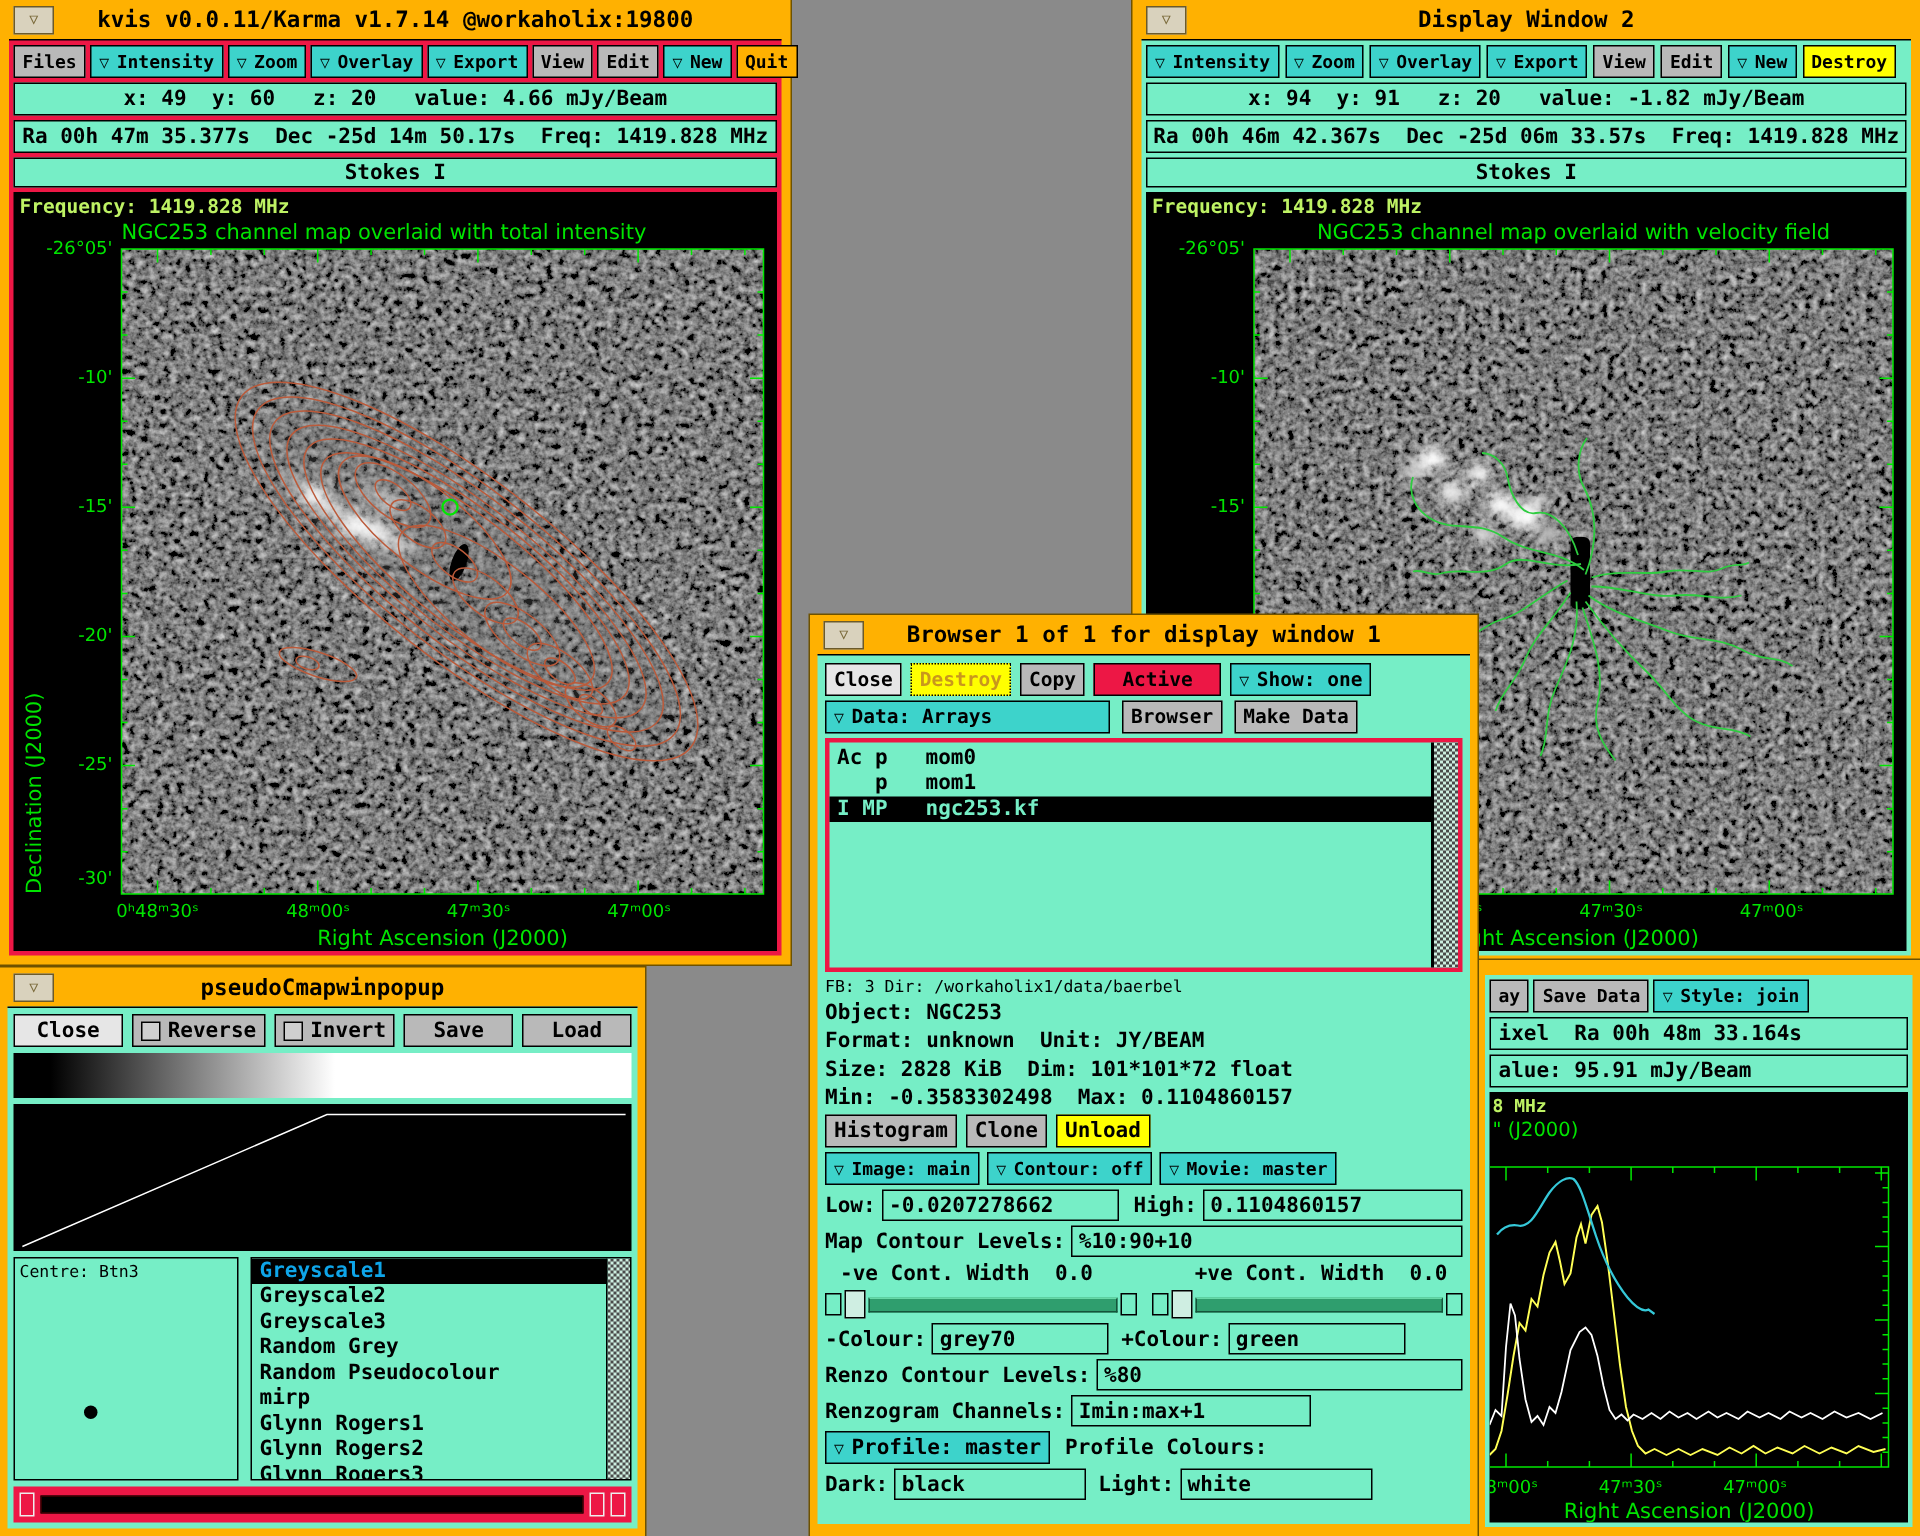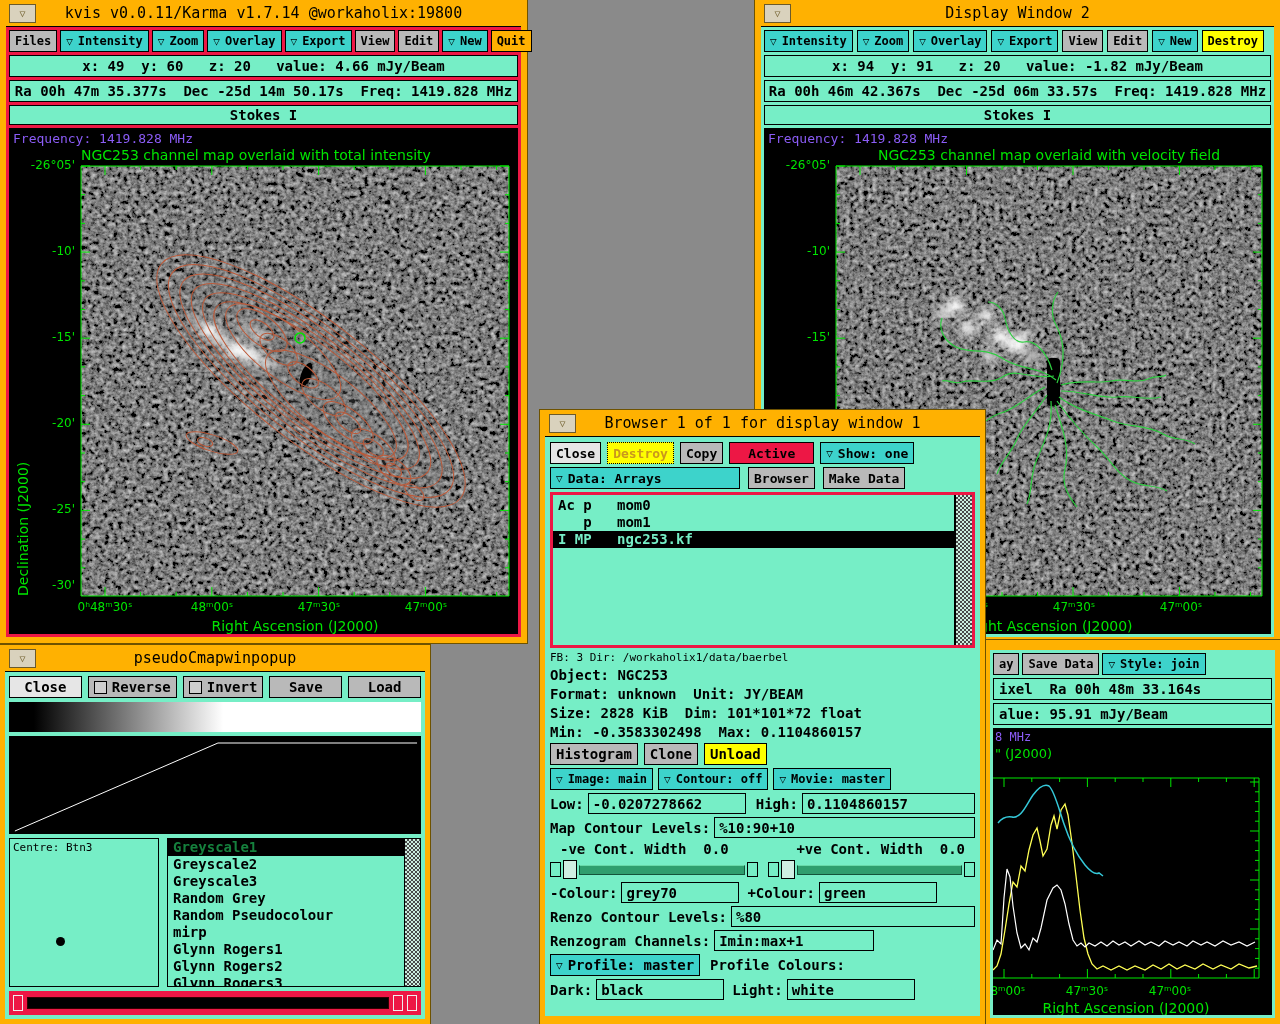--- a/index.html
+++ b/index.html
@@ -1,20 +1,20 @@
 <!DOCTYPE html>
 <html><head>
 <meta charset="utf-8">
 <style>
   html,body{margin:0;padding:0}
   body{width:1280px;height:1024px;background:#8a8a8a;position:relative;overflow:hidden;
        font-family:"DejaVu Sans Mono",monospace;color:#000}
   .win{position:absolute;background:#ffb101;box-shadow:0 0 0 1px #6e5200}
   .titlebar{height:26px;position:relative;display:flex;align-items:center;justify-content:center}
-  .title{font-weight:normal;font-size:15px;white-space:pre}
+  .title{font-weight:bold;font-size:15px;white-space:pre}
   .winbtn{position:absolute;left:9px;top:4px;width:25px;height:17px;background:#d9d2bd;
           border:1px solid #6b5a2b;display:flex;align-items:center;justify-content:center;
           font-size:10px;color:#7a6a3a}
   .inner{position:absolute;left:6px;top:26px;right:6px;bottom:6px;border-top:1px solid #000;
          display:flex;flex-direction:column;gap:3px;padding:3px}
   .red{background:#ed1745}
   .aqua{background:#76eec6}
   .row{display:flex;gap:4px;align-items:center}
   .btn{border:1px solid #000;font-weight:bold;font-size:12px;height:20px;padding:0 5px;
        display:flex;align-items:center;justify-content:center;gap:5px;white-space:pre;flex:0 0 auto}
@@ -23,21 +23,21 @@
   .lightb{background:#e6e6e6}
   .yellowb{background:#ffff00}
   .redb{background:#ed1745}
   .orangeb{background:#ffb101}
   .dd{font-size:11px;font-weight:bold}
   .infobar{background:#76eec6;border:1px solid #000;display:flex;align-items:center;
            justify-content:center;font-weight:bold;font-size:14px;white-space:pre;height:20px}
   .canvas{flex:1;background:#000;position:relative;overflow:hidden}
   .plotlbl{position:absolute;color:#00e400;font-family:"DejaVu Sans",sans-serif;font-size:12px;
            white-space:pre}
-  .gmono{position:absolute;color:#8b5cf6;font-weight:normal;font-size:13px;white-space:pre}
+  .gmono{position:absolute;color:#bef264;font-weight:bold;font-size:13px;white-space:pre}
   .vlabel{writing-mode:vertical-rl;transform:rotate(180deg)}
   .field{background:#76eec6;border:1px solid #000;font-weight:bold;font-size:14px;
          white-space:pre;padding:0 4px;display:flex;align-items:center;height:19px}
   .lbl{font-weight:bold;font-size:14px;white-space:pre}
   .small{font-weight:normal;font-size:11px;white-space:pre}
   .stipple{background-image:repeating-conic-gradient(#4a4a4a 0% 25%,#cdeee0 0% 50%);
            background-size:4px 4px}
   .listrow{white-space:pre;font-weight:bold;font-size:14px;line-height:17px;padding-left:5px}
   .sel{background:#000;color:#76eec6}
   .checkbox{width:11px;height:11px;border:1px solid #000;background:#cfcfcf;flex:0 0 auto}
@@ -279,21 +279,21 @@
         <polyline points="6,95 212,7 414,7" fill="none" stroke="#fff" stroke-width="1"></polyline>
       </svg>
     </div>
     <div class="row" style="flex:1;align-items:stretch;gap:8px">
       <div style="width:148px;background:#76eec6;border:1px solid #000;position:relative">
         <div class="small" style="position:absolute;left:3px;top:2px">Centre: Btn3</div>
         <div style="position:absolute;left:46px;top:98px;width:9px;height:9px;background:#000;border-radius:50%"></div>
       </div>
       <div style="flex:1;border:1px solid #000;position:relative;overflow:hidden;background:#76eec6">
         <div style="position:absolute;left:0;top:0;right:15px;bottom:0;overflow:hidden">
-          <div class="listrow sel" style="color:#15803d">Greyscale1</div>
+          <div class="listrow sel" style="color:#0ea5e9">Greyscale1</div>
           <div class="listrow">Greyscale2</div>
           <div class="listrow">Greyscale3</div>
           <div class="listrow">Random Grey</div>
           <div class="listrow">Random Pseudocolour</div>
           <div class="listrow">mirp</div>
           <div class="listrow">Glynn Rogers1</div>
           <div class="listrow">Glynn Rogers2</div>
           <div class="listrow">Glynn Rogers3</div>
 
         </div>

